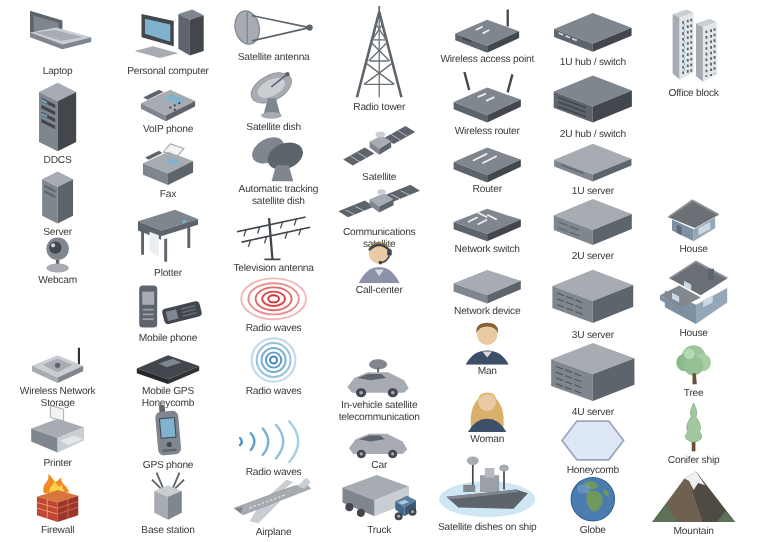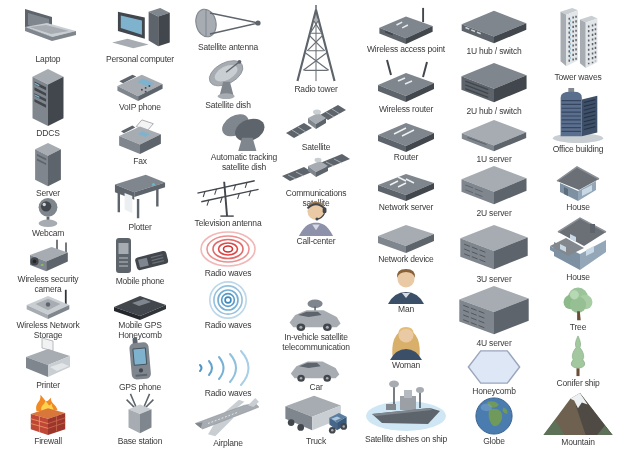--- a/index.html
+++ b/index.html
@@ -66,34 +66,20 @@
         <circle cx="16" cy="12" r="10" class="k3"></circle>
         <circle cx="14" cy="11" r="5.5" class="k1"></circle>
         <circle cx="12" cy="9" r="1.8" fill="#cfd4d8"></circle>
         <path d="M16,22 L16,26" stroke="#5d646b" stroke-width="3"></path>
         <ellipse cx="16" cy="29" rx="10" ry="4" class="k4"></ellipse>
       </svg>
     </div>
     <div class="lbl">Webcam</div>
   </div>
 
-  <div class="item" style="left:4px;top:238px;width:88px">
-    <div class="icn" style="height:36px">
-      <svg width="56" height="36" viewBox="0 0 56 40">
-        <path d="M38,2 L38,15 M48,5 L48,17" stroke="#42474d" stroke-width="1.6"></path>
-        <polygon points="8,19 32,10 50,16 26,26" class="k4"></polygon>
-        <polygon points="8,19 26,26 26,37 8,30" class="k3"></polygon>
-        <polygon points="26,26 50,16 50,26 26,37" class="k2"></polygon>
-        <circle cx="13" cy="26" r="4.5" class="k1"></circle>
-        <circle cx="13" cy="26" r="2" fill="#242628"></circle>
-        <rect x="20" y="29" width="3" height="2" fill="#7ec25e"></rect>
-      </svg>
-    </div>
-    <div class="lbl">Wireless security camera</div>
-  </div>
 
   <div class="item" style="left:4px;top:288px;width:88px">
     <div class="icn" style="height:32px">
       <svg width="60" height="32" viewBox="0 0 60 36">
         <path d="M50,2 L50,20" stroke="#2e3338" stroke-width="2"></path>
         <polygon points="6,19 30,9 54,19 30,30" class="k5"></polygon>
         <polygon points="6,19 30,30 30,35 6,24" class="k4"></polygon>
         <polygon points="30,30 54,19 54,24 30,35" class="k3"></polygon>
         <polygon points="16,18 30,12 44,18 30,25" class="k4"></polygon>
         <circle cx="30" cy="18.5" r="2.5" class="k2"></circle>
@@ -267,21 +253,21 @@
         </g>
         <path d="M26,15 L40,4" stroke="#5d646b" stroke-width="1.4"></path>
         <circle cx="40" cy="4" r="2" class="k2"></circle>
         <polygon points="23,25 30,25 34,40 19,40" class="k3"></polygon>
         <ellipse cx="26" cy="40" rx="9" ry="3" class="k4"></ellipse>
       </svg>
     </div>
     <div class="lbl">Satellite dish</div>
   </div>
 
-  <div class="item" style="left:200px;top:110px;width:88px">
+  <div class="item" style="left:188px;top:110px;width:88px">
     <div class="icn" style="height:42px">
       <svg width="56" height="42" viewBox="0 0 56 44">
         <g transform="rotate(-30 19 16)">
             <ellipse cx="19" cy="16" rx="15" ry="10" class="k3"></ellipse>
           </g>
         <g transform="rotate(-22 34 21)">
             <ellipse cx="34" cy="21" rx="16" ry="11" class="k2"></ellipse>
           </g>
         <polygon points="26,29 37,29 41,43 22,43" class="k3"></polygon>
       </svg>
@@ -512,21 +498,21 @@
 
   <div class="item" style="left:360px;top:168px;width:92px">
     <div class="icn" style="height:34px">
       <svg width="64" height="32" viewBox="0 0 64 32">
         <polygon points="4,15 32,4 60,13 32,25" class="k3"></polygon>
         <polygon points="4,15 32,25 32,31 4,21" class="k2"></polygon>
         <polygon points="32,25 60,13 60,19 32,31" class="k1"></polygon>
         <path d="M16,15 L24,11 M24,17 L32,13 M32,11 L24,7 M40,13 L32,9" stroke="#eef0f2" stroke-width="1.4"></path>
       </svg>
     </div>
-    <div class="lbl">Network server</div>
+    <div class="lbl">Network switch</div>
   </div>
 
   <div class="item" style="left:360px;top:218px;width:92px">
     <div class="icn" style="height:36px">
       <svg width="64" height="34" viewBox="0 0 64 34">
         <polygon points="4,16 32,5 60,14 32,26" class="k4"></polygon>
         <polygon points="4,16 32,26 32,33 4,23" class="k3"></polygon>
         <polygon points="32,26 60,14 60,21 32,33" class="k2"></polygon>
       </svg>
     </div>
@@ -675,36 +661,23 @@
         <polygon points="10,6 16,9 16,62 10,57" class="k4"></polygon>
         <polygon points="16,9 28,4.5 28,56 16,62" class="k6"></polygon>
         <path d="M19,12 L19,58 M23,10.8 L23,57 M26,10 L26,55.6" stroke="#5d646b" stroke-width="1.6" stroke-dasharray="2.2,2.6"></path>
         <polygon points="30,14 42,10 48,13 36,17" class="k5"></polygon>
         <polygon points="30,14 36,17 36,64 30,59" class="k4"></polygon>
         <polygon points="36,17 48,13 48,58 36,64" class="k6"></polygon>
         <path d="M39,20 L39,60 M43,19 L43,59 M46,18 L46,57" stroke="#5d646b" stroke-width="1.6" stroke-dasharray="2.2,2.6"></path>
         <path d="M20,14 L20,56" stroke="#7fb3cd" stroke-width="1" stroke-dasharray="2.2,2.6"></path>
       </svg>
     </div>
-    <div class="lbl">Tower waves</div>
-  </div>
-
-  <div class="item" style="left:534px;top:88px;width:88px">
-    <div class="icn" style="height:56px">
-      <svg width="60" height="56" viewBox="0 0 60 58">
-        <ellipse cx="30" cy="52" rx="26" ry="5" class="k5"></ellipse>
-        <rect x="20" y="0" width="6" height="6" fill="#82888e"></rect>
-        <polygon points="34,12 50,8 50,46 34,50" fill="#3e5068"></polygon>
-        <path d="M36,15 l12,-3 M36,19 l12,-3 M36,23 l12,-3 M36,27 l12,-3 M36,31 l12,-3 M36,35 l12,-3 M36,39 l12,-3 M36,43 l12,-3" stroke="#26334a" stroke-width="1.2"></path>
-        <path d="M12,10 Q12,4 22,4 L26,4 Q34,4 34,10 L34,50 L12,50 Z" fill="#5a6e8e"></path>
-        <path d="M13,13 h20 M13,17 h20 M13,21 h20 M13,25 h20 M13,29 h20 M13,33 h20 M13,37 h20 M13,41 h20 M13,45 h20" stroke="#36455e" stroke-width="1.2"></path>
-      </svg>
-    </div>
-    <div class="lbl">Office building</div>
-  </div>
+    <div class="lbl">Office block</div>
+  </div>
+
 
   <div class="item" style="left:534px;top:164px;width:88px">
     <div class="icn" style="height:38px">
       <svg width="56" height="38" viewBox="0 0 56 38">
         <polygon points="10,19 10,28 28,37 28,27" fill="#7d91a3"></polygon>
         <polygon points="28,27 46,17 46,26 28,37" fill="#93a7b8"></polygon>
         <polygon points="7,17 27,3 49,15 29,26" fill="#6a7076"></polygon>
         <path d="M7,17 L27,3 L49,15" stroke="#8a9096" stroke-width="1.5" fill="none"></path>
         <polygon points="32,26 42,21 42,27 32,32" fill="#c8d8e4"></polygon>
         <polygon points="14,23 18,25 18,32 14,30" fill="#5d6d7c"></polygon>

